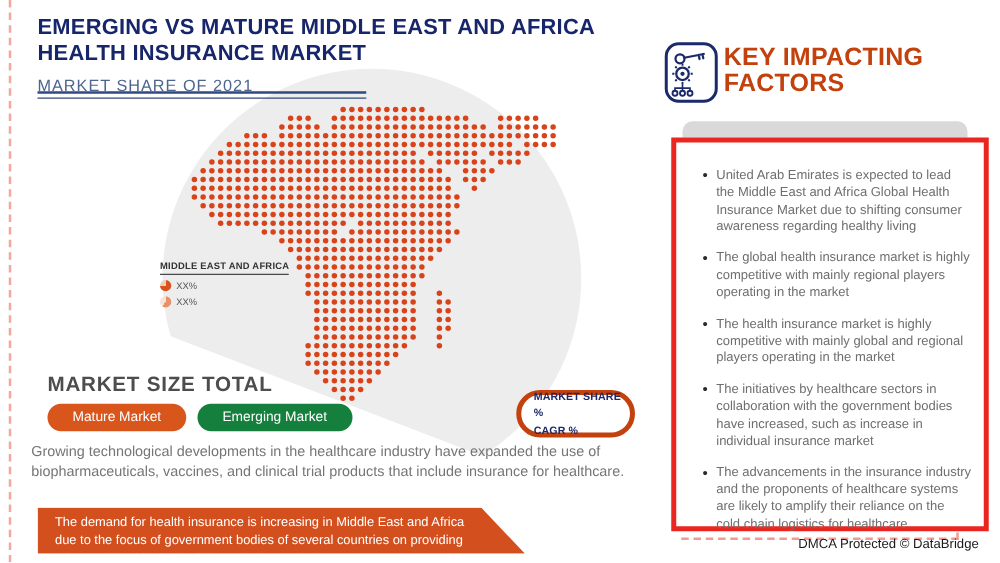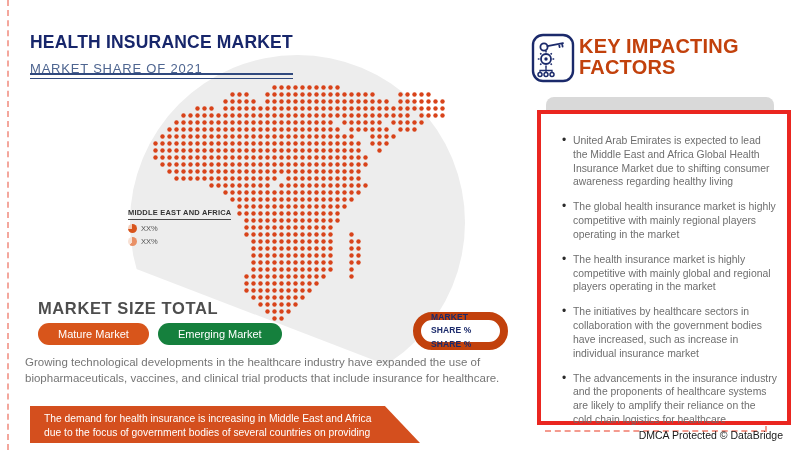--- a/index.html
+++ b/index.html
@@ -46,21 +46,21 @@
   .btn.navy { background:#15803d; }
 
   .description { position:absolute; left:25px; top:355px; width:498px; z-index:3;
     font-size:11.5px; color:#757575; line-height:1.35; }
 
   .banner { position:absolute; left:30px; top:406px; width:390px; height:37px; z-index:3;
     background:#d44f1e; clip-path:polygon(0 0, 91% 0, 100% 100%, 0 100%);
     color:#fff; font-size:10.3px; line-height:1.4; padding:6px 48px 0 14px; }
 
   .badge-oval { position:absolute; left:413px; top:312px; width:95px; height:38px; z-index:3;
-    background:#fff; border:8px solid #c2410c; border-radius:20px;
+    background:#fff; border:4px solid #c2410c; border-radius:20px;
     display:flex; flex-direction:column; justify-content:center; padding-left:10px;
     font-size:8.5px; font-weight:bold; color:#1b2a6b; line-height:1.55; letter-spacing:.1px; }
 
   
   .fi-box { position:absolute; left:531px; top:33px; z-index:3; }
   .factors-title { position:absolute; left:579px; top:36px; z-index:3;
     font-size:20px; font-weight:bold; color:#c2410c; line-height:1.05; letter-spacing:.2px; }
   .gray-bar { position:absolute; left:546px; top:97px; width:228px; height:22px;
     background:#d9d9d9; border-radius:8px; z-index:1; }
   .factors-dashed { position:absolute; left:545px; top:122px; width:222px; height:310px;
@@ -752,21 +752,21 @@
       <circle cx="143.5" cy="220.5" r="2.2" fill="#d8431a"></circle>
       <circle cx="115.5" cy="227.5" r="2.2" fill="#d8431a"></circle>
       <circle cx="122.5" cy="227.5" r="2.2" fill="#d8431a"></circle>
       <circle cx="129.5" cy="227.5" r="2.2" fill="#d8431a"></circle>
       <circle cx="136.5" cy="227.5" r="2.2" fill="#d8431a"></circle>
       <circle cx="122.5" cy="234.5" r="2.2" fill="#d8431a"></circle>
       <circle cx="129.5" cy="234.5" r="2.2" fill="#d8431a"></circle>
     </svg>
 
   <h1 class="title">
-    <br>
+    <span>EMERGING VS MATURE MIDDLE EAST AND AFRICA</span><br>
     <span class="u2">HEALTH INSURANCE MARKET</span>
   </h1>
   <div class="subtitle">MARKET SHARE OF 2021</div>
 
   <div class="map-legend">
     <div class="lbl">MIDDLE EAST AND AFRICA</div>
     <div class="item">
       <span class="pie a"></span>
       <span>XX%</span>
     </div>
@@ -781,21 +781,21 @@
     <button class="btn orange">Mature Market</button>
     <button class="btn navy">Emerging Market</button>
   </div>
 
   <p class="description">Growing technological developments in the healthcare industry have expanded the use of biopharmaceuticals, vaccines, and clinical trial products that include insurance for healthcare.</p>
 
   <div class="banner">The demand for health insurance is increasing in Middle East and Africa due to the focus of government bodies of several countries on providing advanced healthcare facilities to their population.</div>
 
   <div class="badge-oval">
     <span>MARKET SHARE %</span>
-    <span>SHARE %</span>
+    <span>CAGR %</span>
   </div>
 
   <div class="fi-box">
     <svg width="44" height="50" viewBox="0 0 44 50">
       <rect x="2" y="2" width="40" height="46" rx="10" fill="none" stroke="#1b2a6b" stroke-width="2.4"></rect>
       <circle cx="13" cy="14" r="3.6" fill="none" stroke="#1b2a6b" stroke-width="1.8"></circle>
       <path d="M16.4 13.2 L32 10.2 M28 10.9 L28.6 14.2 M31 10.3 L31.6 13.6" stroke="#1b2a6b" stroke-width="1.8" fill="none" stroke-linecap="round"></path>
       <circle cx="15" cy="26" r="5" fill="none" stroke="#1b2a6b" stroke-width="1.8"></circle>
       <circle cx="15" cy="26" r="1.7" fill="#1b2a6b"></circle>
       <path d="M15 19.5 V17.8 M15 32.5 V34.2 M8.5 26 H6.8 M21.5 26 H23.2 M10.4 21.4 L9.2 20.2 M19.6 30.6 L20.8 31.8 M10.4 30.6 L9.2 31.8 M19.6 21.4 L20.8 20.2" stroke="#1b2a6b" stroke-width="1.5"></path>

